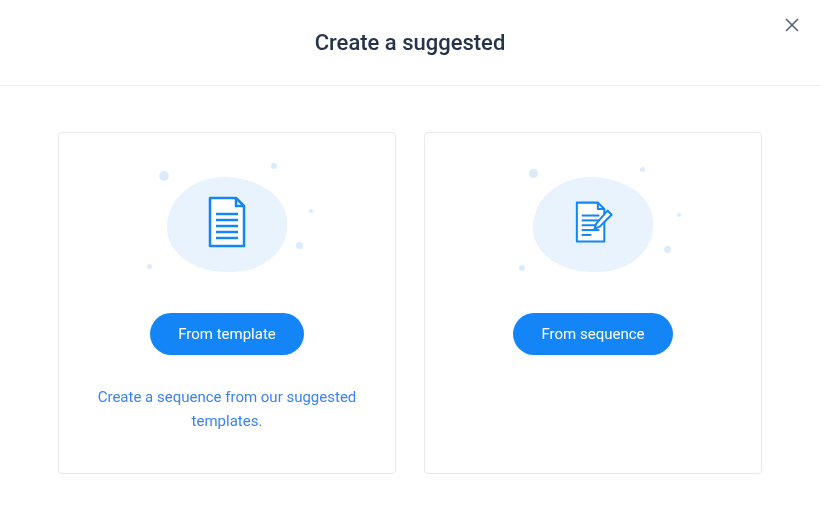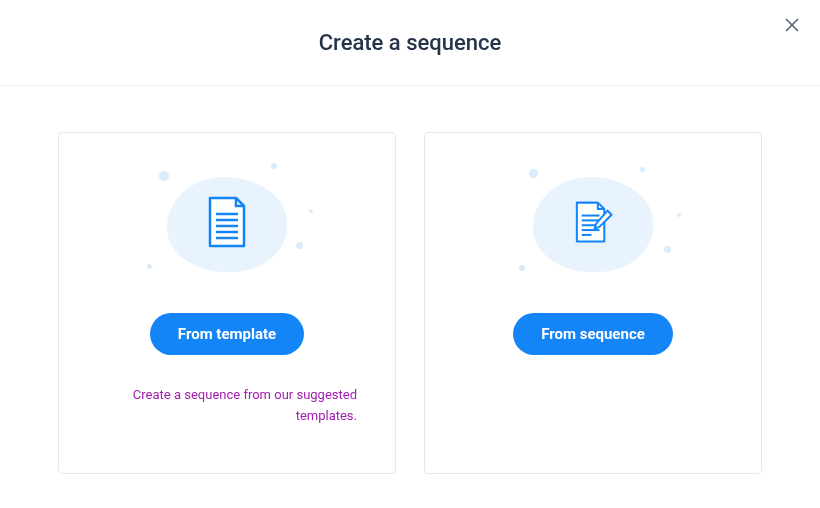--- a/index.html
+++ b/index.html
@@ -76,38 +76,38 @@
       color: #1385f7;
     }
     .doc-icon svg { width: 42px; height: 52px; }
     .action-btn {
       background: #1385f7;
       color: #ffffff;
       border: none;
       border-radius: 22px;
       padding: 12px 28px;
       font-size: 15px;
-      font-weight: 700;
+      font-weight: 400;
       cursor: pointer;
       margin-bottom: 30px;
       font-family: inherit;
     }
     .description {
-      color: #a21caf;
-      font-size: 13px;
+      color: #3b82f6;
+      font-size: 15px;
       line-height: 1.6;
-      text-align: right;
+      text-align: center;
       max-width: 260px;
     }
   </style>
 </head>
 <body>
 
 <div class="header">
-  <h1 class="title">Create a sequence</h1>
+  <h1 class="title">Create a suggested</h1>
   <button class="close-btn">
     <span>
       <svg viewBox="0 0 14 14" fill="none" stroke="currentColor" stroke-width="1.6">
         <line x1="1" y1="1" x2="13" y2="13"></line>
         <line x1="13" y1="1" x2="1" y2="13"></line>
       </svg>
     </span>
   </button>
 </div>
 

